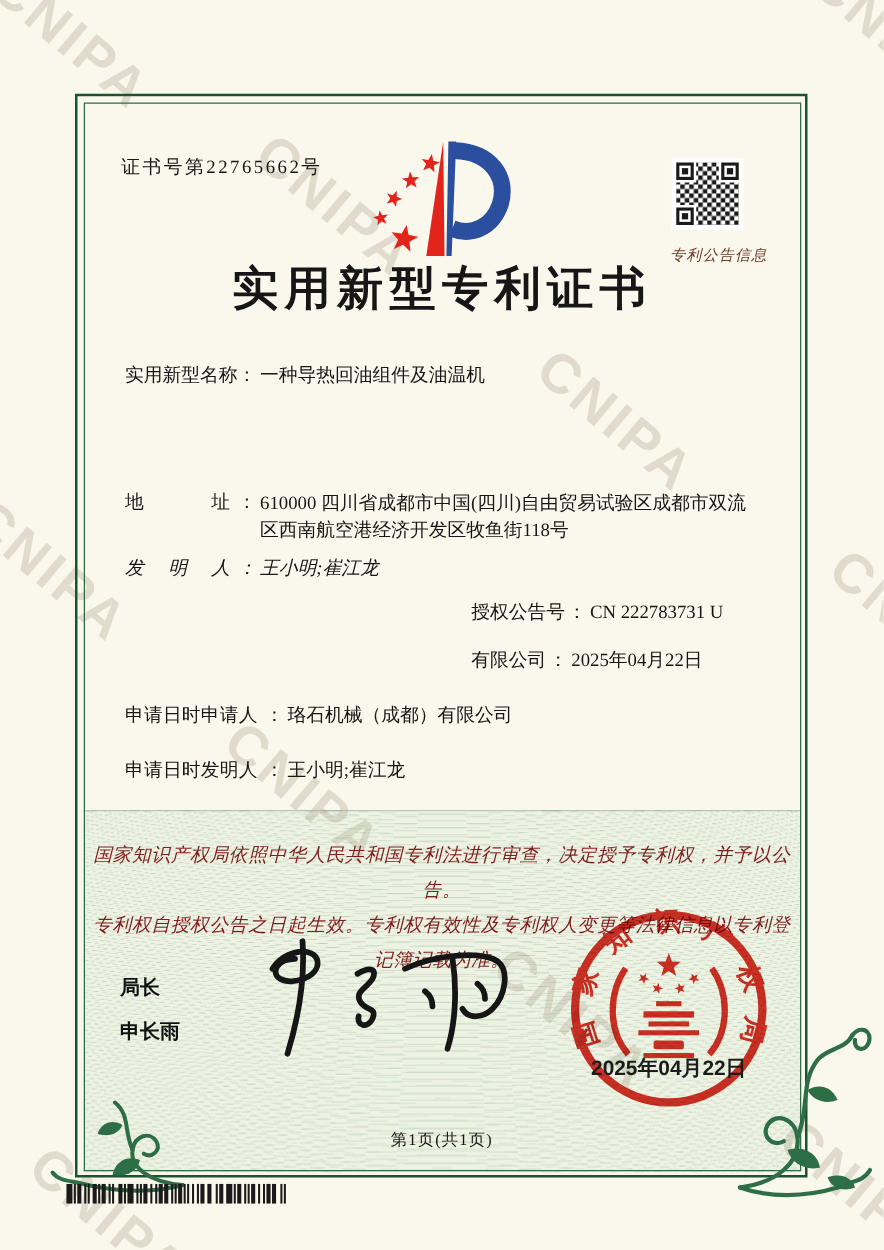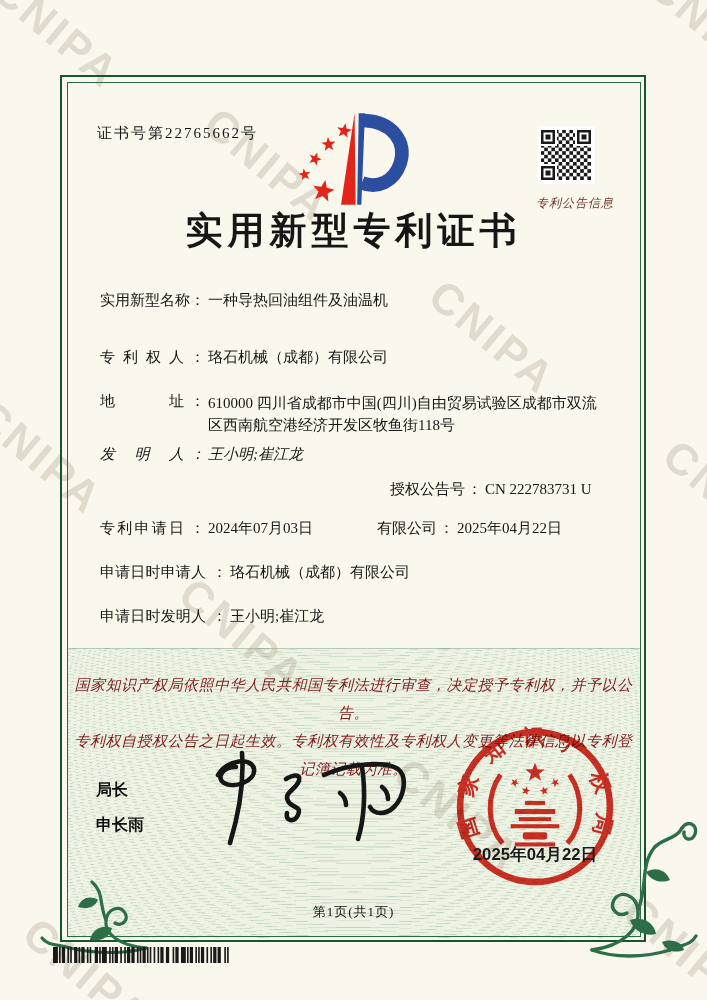--- a/index.html
+++ b/index.html
@@ -168,39 +168,33 @@
     </svg>
     <div class="qr-caption">专利公告信息</div>
   </div>
 
   <div class="title">实用新型专利证书</div>
 
   <div class="row" style="top:291px;">
     <span class="lab">实用新型名称</span><span class="colon">：</span><span class="val">一种导热回油组件及油温机</span>
   </div>
 
-  <div class="row" style="top:348px;">
-    <span class="lab">专利权人</span><span class="colon">：</span><span class="val">珞石机械（成都）有限公司</span>
-  </div>
 
   <div class="row" style="top:392px;">
     <span class="lab">地址</span><span class="colon">：</span><span class="val wrap">610000 四川省成都市中国(四川)自由贸易试验区成都市双流区西南航空港经济开发区牧鱼街118号</span>
   </div>
 
   <div class="row" style="top:445px;font-style:italic;">
     <span class="lab">发明人</span><span class="colon">：</span><span class="val">王小明;崔江龙</span>
   </div>
 
-  <div class="rcol" style="top:480px;margin-left:13px;">
+  <div class="rcol" style="top:480px;">
     <span>授权公告号</span><span class="colon">：</span><span>CN 222783731 U</span>
   </div>
 
-  <div class="row" style="top:519px;">
-    <span class="lab">专利申请日</span><span class="colon">：</span><span class="val">2024年07月03日</span>
-  </div>
   <div class="rcol" style="top:519px;">
     <span>有限公司</span><span class="colon">：</span><span>2025年04月22日</span>
   </div>
 
   <div class="row" style="top:563px;">
     <span class="lab w7">申请日时申请人</span><span class="colon">：</span><span class="val">珞石机械（成都）有限公司</span>
   </div>
 
   <div class="row" style="top:607px;">
     <span class="lab w7">申请日时发明人</span><span class="colon">：</span><span class="val">王小明;崔江龙</span>

